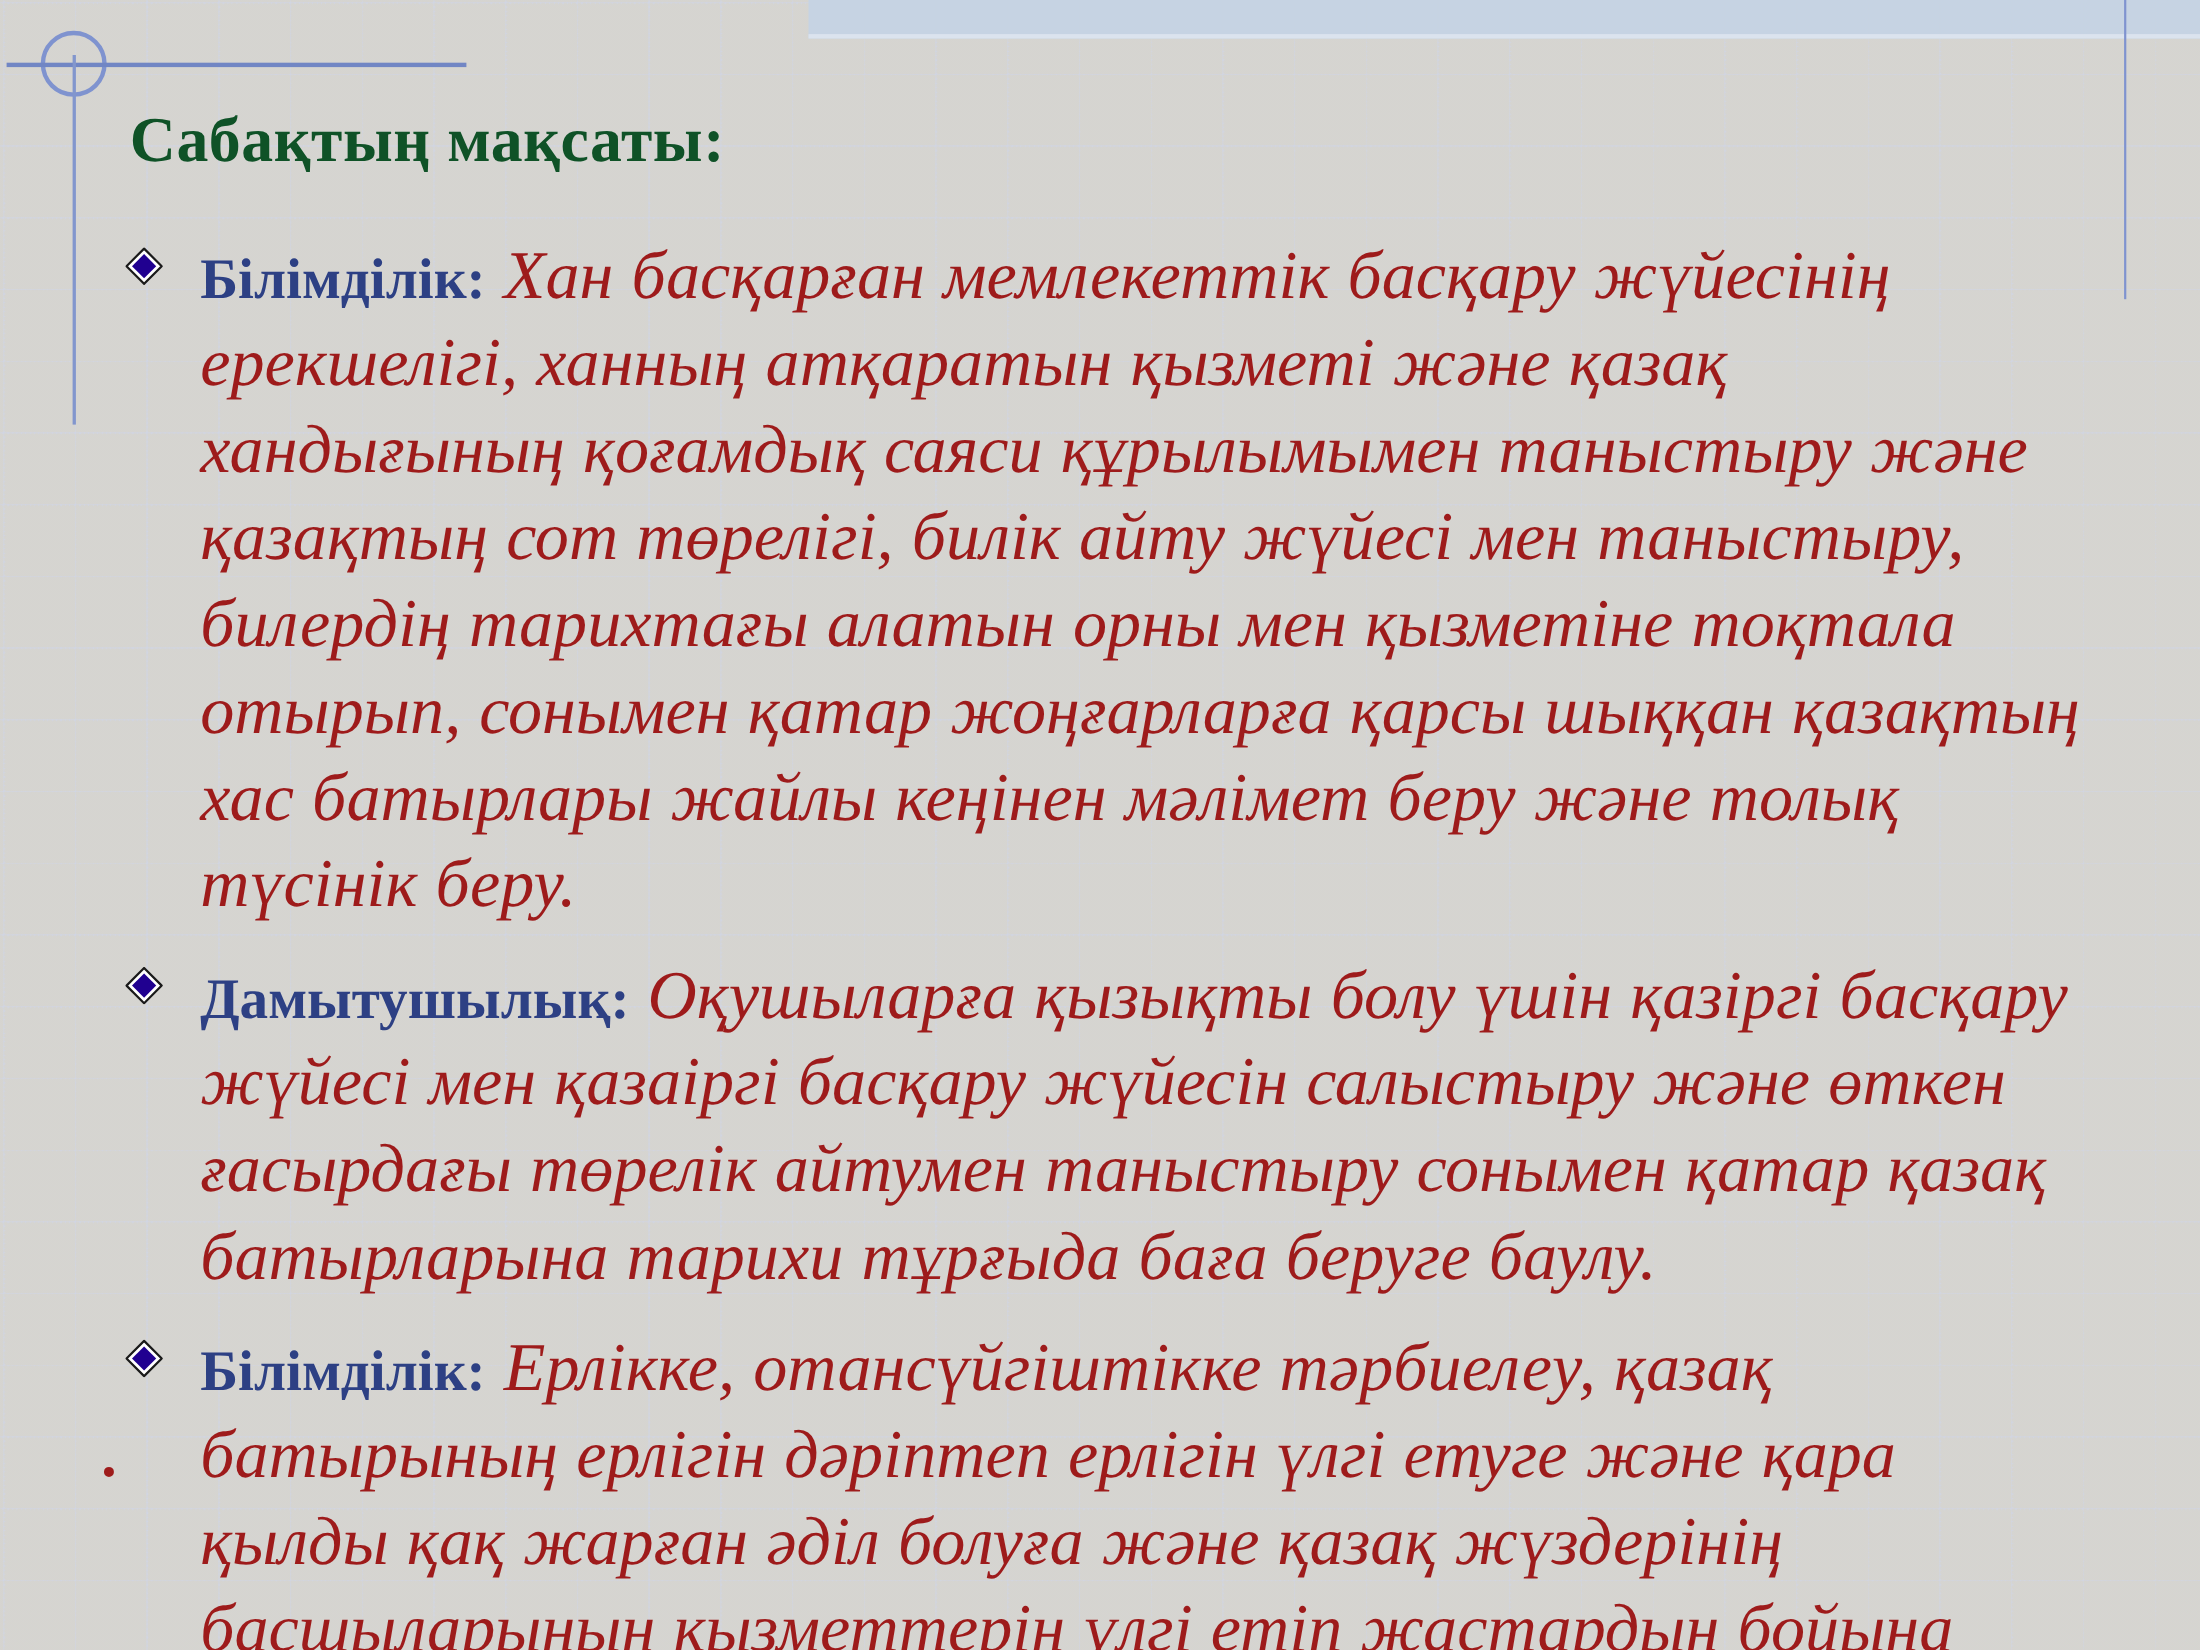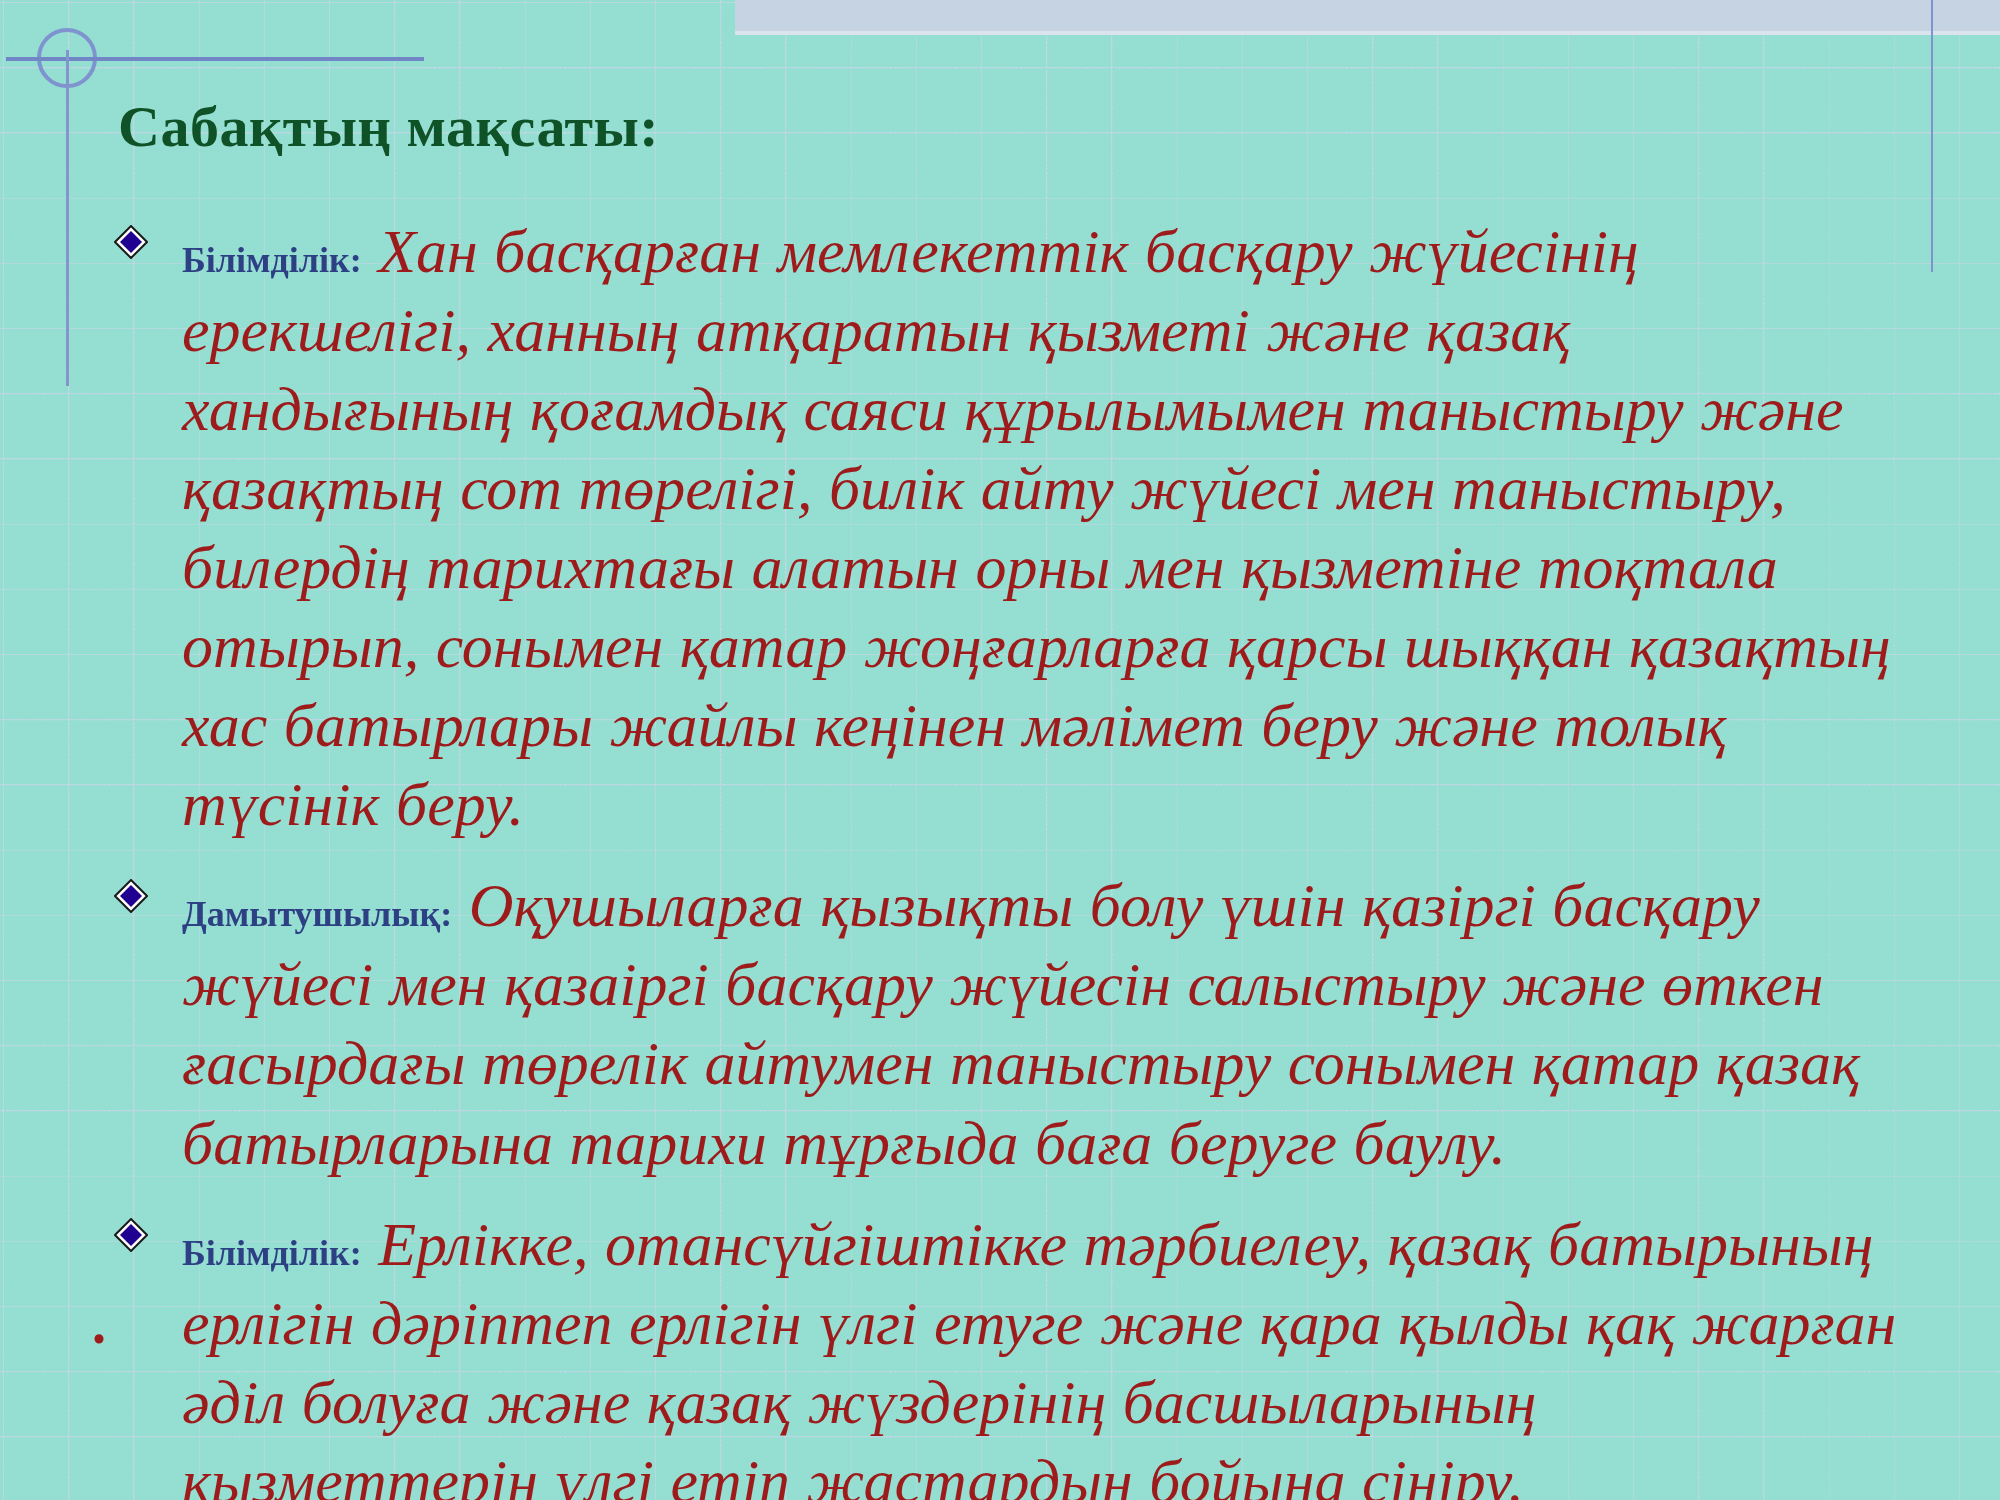--- a/index.html
+++ b/index.html
@@ -7,21 +7,21 @@
     width:2000px;height:1500px;
     background:#ffffff;
     font-family:"Liberation Serif", serif;
     overflow:hidden;
   }
 
   
   #slide{
     position:relative;
     width:2000px;height:1500px;
-    background-color:#14b8a6;
+    background-color:#a3a3a3;
     overflow:hidden;
   }
 
   
   #grid{
     position:absolute;inset:0;
     background-image:
       repeating-linear-gradient(to right,
         rgba(150,165,215,0.55) 0px, rgba(150,165,215,0.55) 1px,
         rgba(255,255,255,0) 1px, rgba(255,255,255,0) 4px),
@@ -128,21 +128,21 @@
     color:#9e1b1b;
     font-style:italic;
     text-align:left;
     word-spacing:1px;
   }
 
   .bullet-label{
     font-style:normal;
     font-weight:bold;
     color:#2d4084;
-    font-size:36px;
+    font-size:52px;
     letter-spacing:0px;
   }
 
   .bullet-body{
     font-style:italic;
     font-weight:normal;
     color:#9e1b1b;
     font-family:"Liberation Serif", serif;
     font-size:62px;
   }

